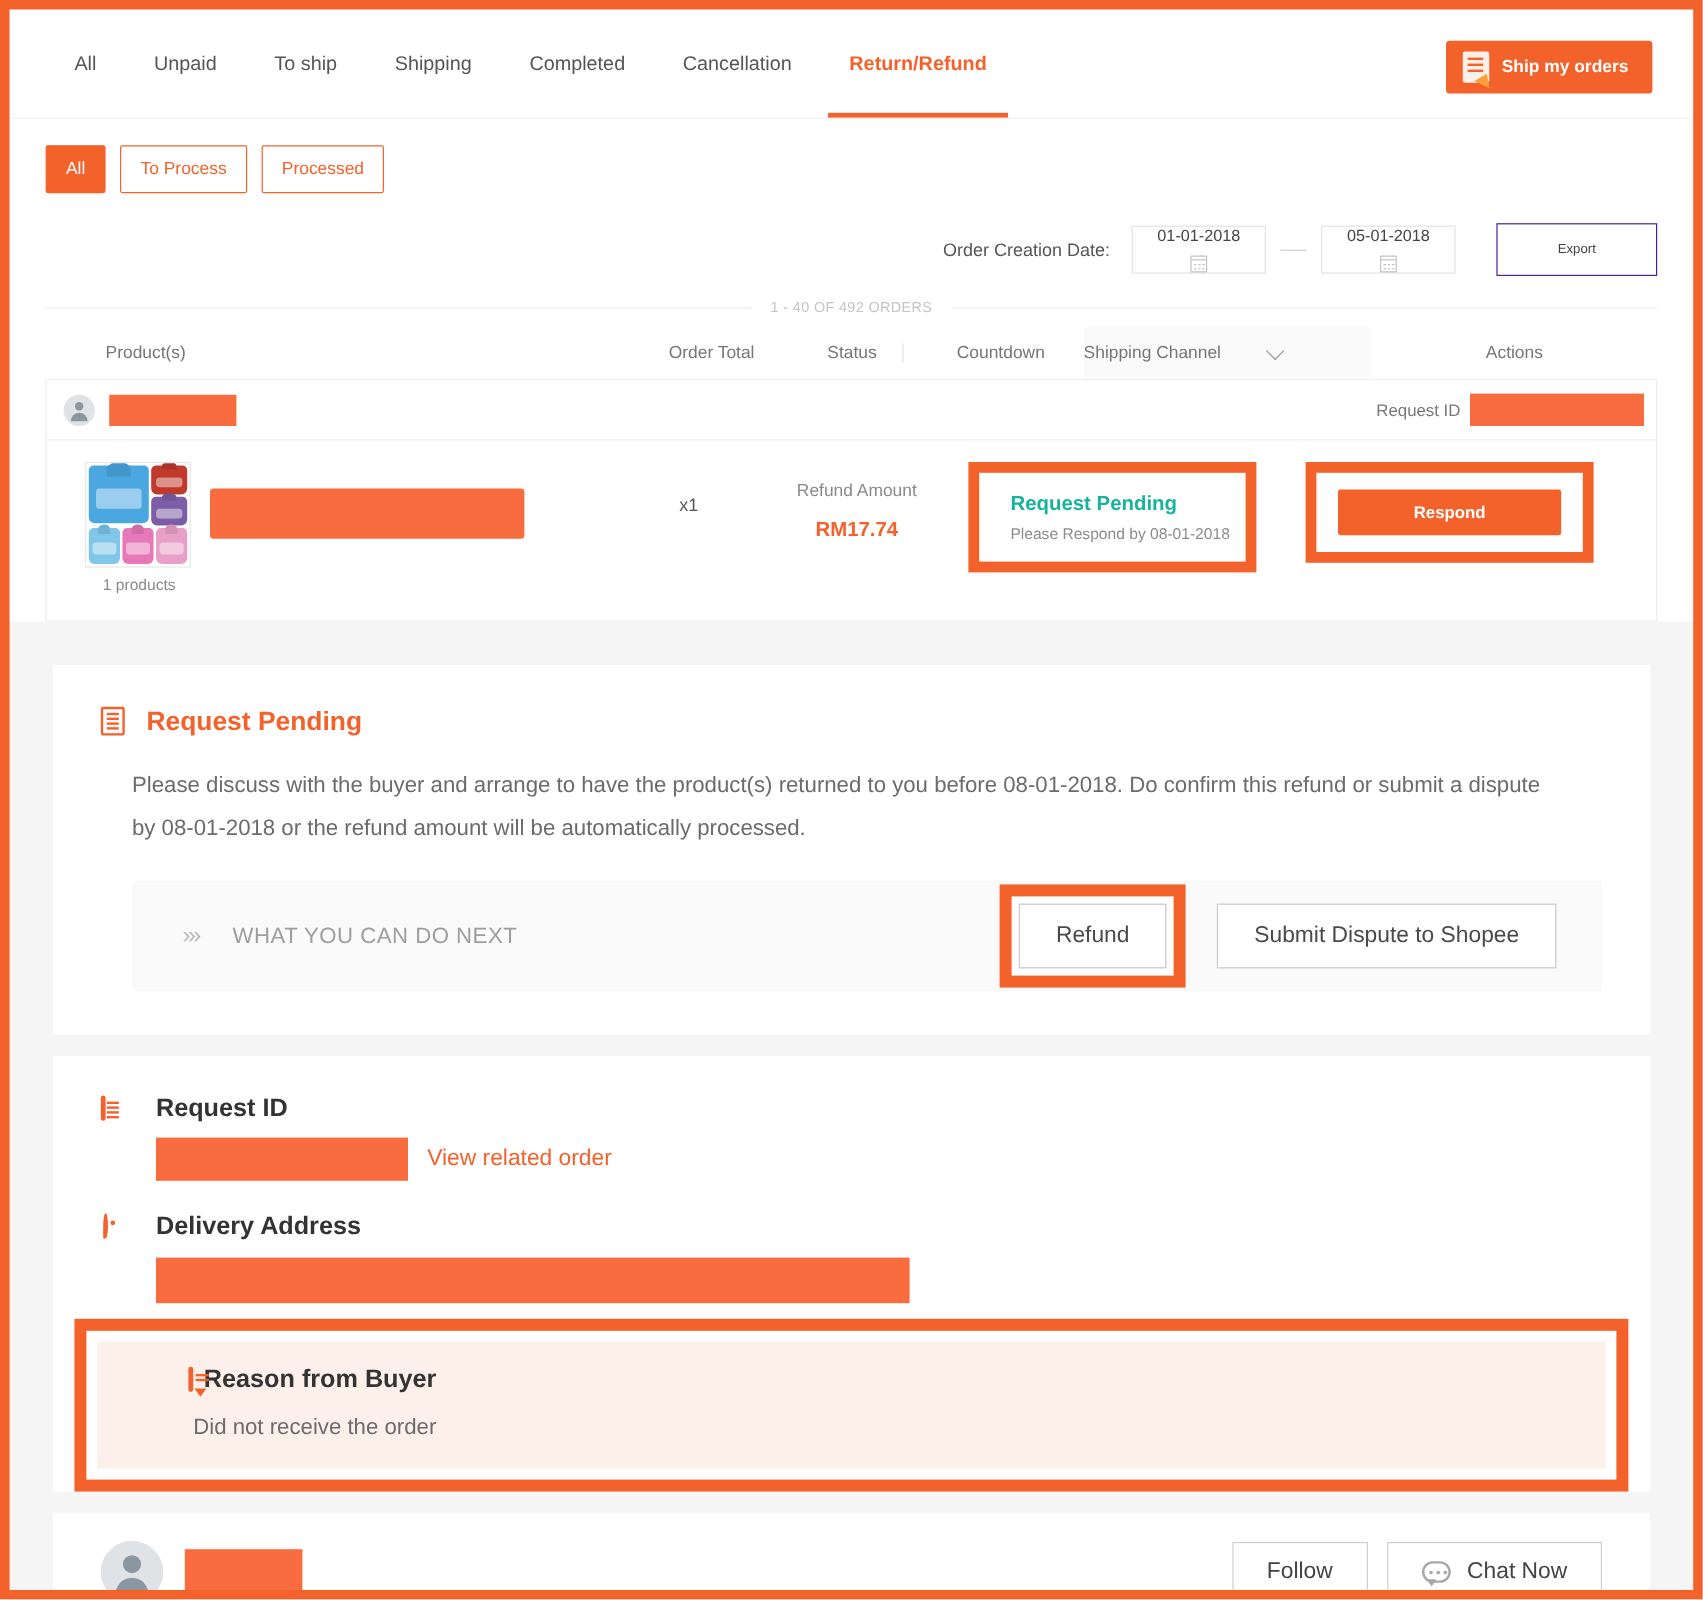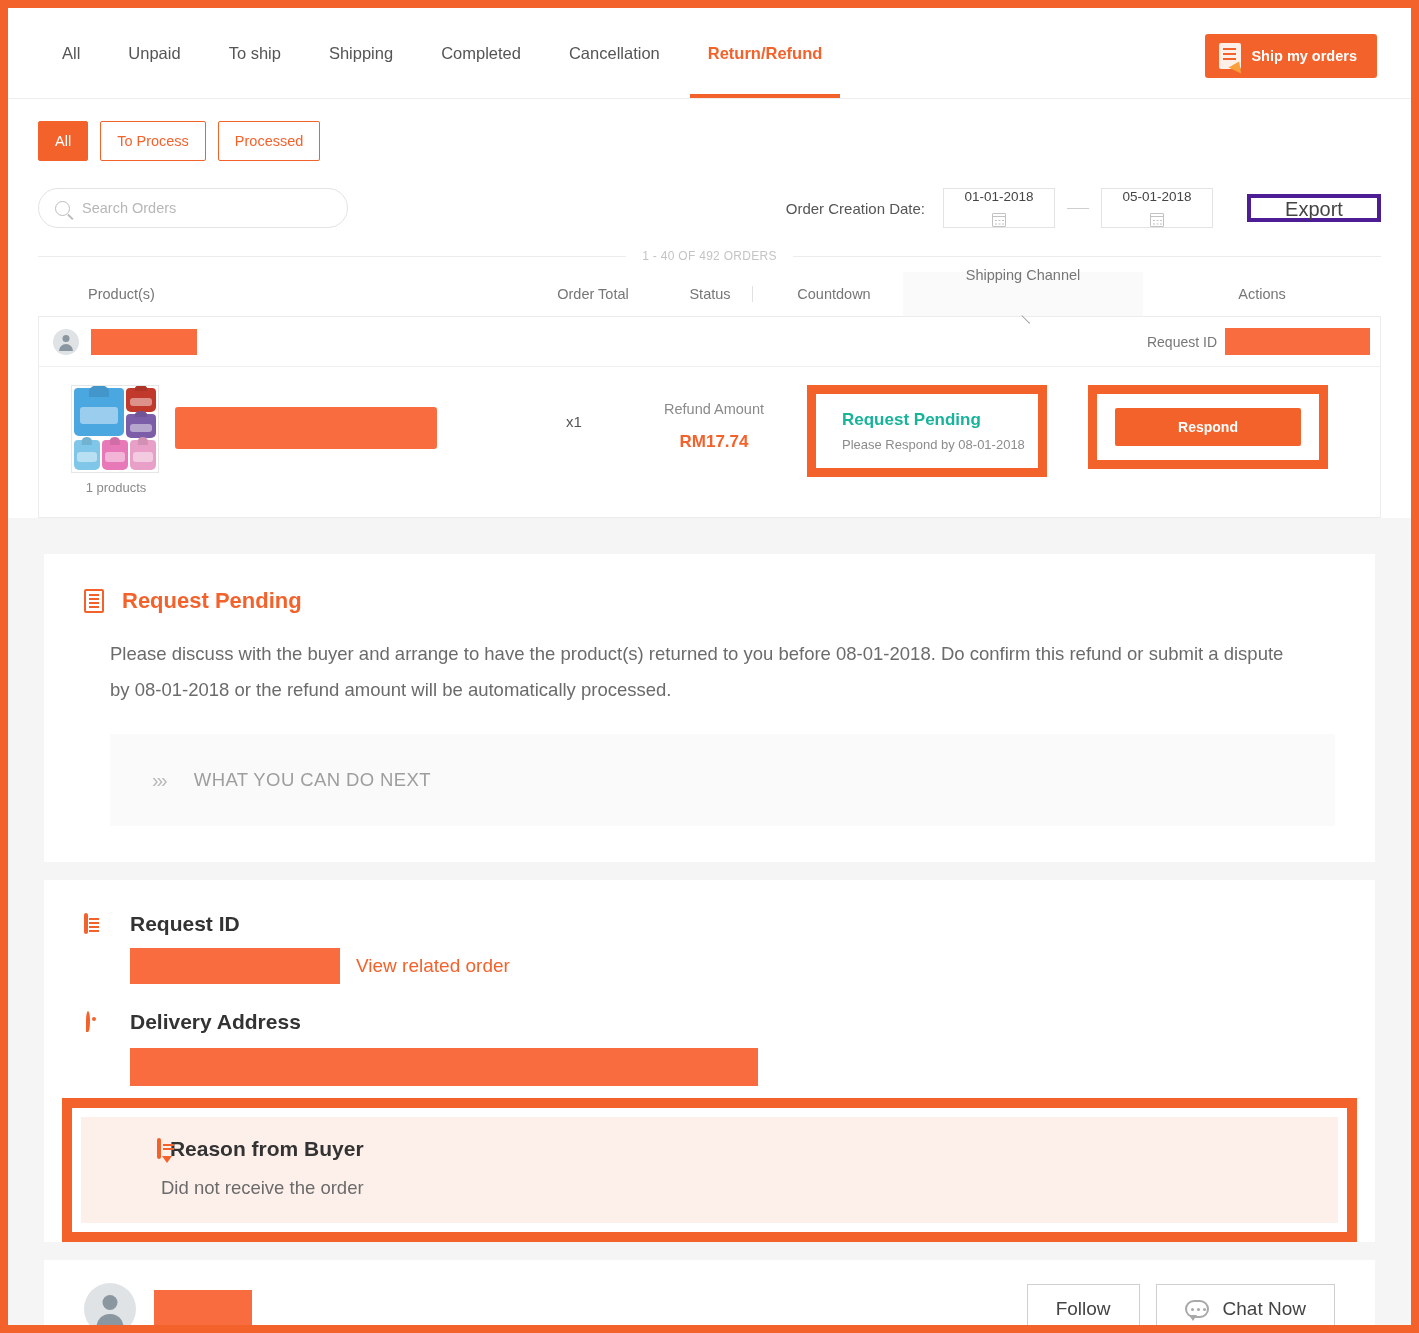--- a/index.html
+++ b/index.html
@@ -213,24 +213,24 @@
     position: absolute;
     left: 2px; top: 5.5px;
     width: 1.6px; height: 1.6px;
     background: #c2c2c2;
     box-shadow: 3.5px 0 0 #c2c2c2, 7px 0 0 #c2c2c2,
                 0 3.5px 0 #c2c2c2, 3.5px 3.5px 0 #c2c2c2, 7px 3.5px 0 #c2c2c2;
   }
   .dash { width: 22px; height: 1px; background: #cfcfcf; margin: 0 12px; }
   .export-btn {
     width: 134px;
-    height: 28px;
-    border: 4px solid #4c1d95;
-    background: #fff;
-    font-size: 20px;
+    height: 44px;
+    border: 1px solid #4c1d95;
+    background: #fff;
+    font-size: 11px;
     color: #444;
     margin-left: 34px;
     cursor: pointer;
     font-family: "Liberation Sans", sans-serif;
   }
 
   .orders-count {
     display: flex;
     align-items: center;
     gap: 16px;
@@ -253,26 +253,25 @@
   }
   .th-prod { width: 480px; padding-left: 50px; }
   .th-total { width: 150px; text-align: center; }
   .th-status { width: 84px; text-align: center; }
   .th-vsep { width: 1px; height: 16px; background: #e0e0e0; }
   .th-count { width: 150px; text-align: center; padding-left: 12px;}
   .th-chan {
     width: 240px;
     display: flex;
     align-items: center;
-    justify-content: center;
+    justify-content: flex-start;
     gap: 38px;
     background: #fafafa;
     height: 44px;
     cursor: pointer;
-    flex-direction: column;
   }
   .th-act { flex: 1; text-align: center; }
   .chev {
     width: 11px; height: 11px;
     border-right: 1.8px solid #9a9a9a;
     border-bottom: 1.8px solid #9a9a9a;
     transform: rotate(45deg) translateY(-3px);
   }
 
   
@@ -670,24 +669,20 @@
         </div>
       <div class="chip">
           <span>To Process</span>
         </div>
       <div class="chip">
           <span>Processed</span>
         </div>
     </div>
 
     <div class="filter-row">
-      <div class="search-box">
-        <span class="mag"></span>
-        <input type="text" placeholder="Search Orders" style="">
-      </div>
 
       <div class="date-area">
         <span class="date-label">Order Creation Date:</span>
         <div class="date-field">
           <span>01-01-2018</span>
           <span class="cal"></span>
         </div>
         <div class="dash"></div>
         <div class="date-field">
           <span>05-01-2018</span>
@@ -772,20 +767,26 @@
   <div class="panel">
     <div class="panel-title">
       <span class="doc-icon"></span>
       <span>Request Pending</span>
     </div>
     <div class="panel-text">Please discuss with the buyer and arrange to have the product(s) returned to you before 08-01-2018. Do confirm this refund or submit a dispute by 08-01-2018 or the refund amount will be automatically processed.</div>
 
     <div class="next-bar">
       <span class="chevs">»›</span>
       <span class="next-lbl">WHAT YOU CAN DO NEXT</span>
+      <div class="next-actions">
+        <span class="hl-wrap">
+          <button class="ghost-btn">Refund</button>
+        </span>
+        <button class="ghost-btn">Submit Dispute to Shopee</button>
+      </div>
     </div>
   </div>
 
   <div class="gap"></div>
 
   <div class="info-panel">
     <div class="info-row">
       <div class="icon-col">
         <span class="doc-icon"></span>
       </div>

